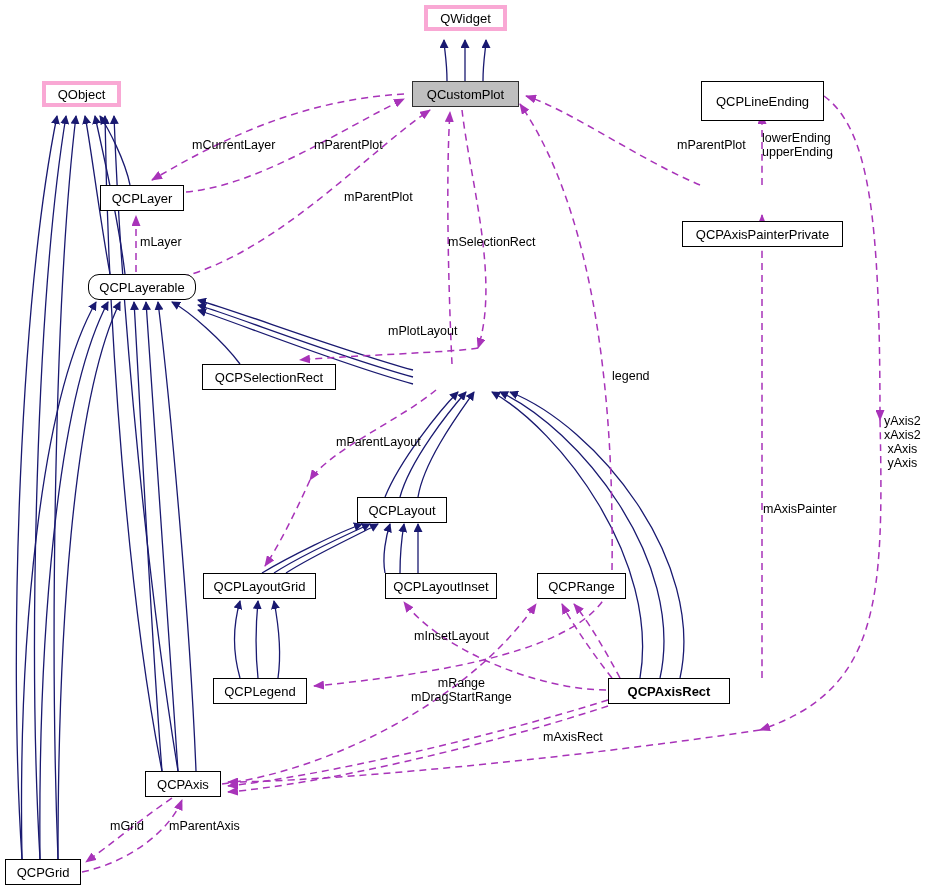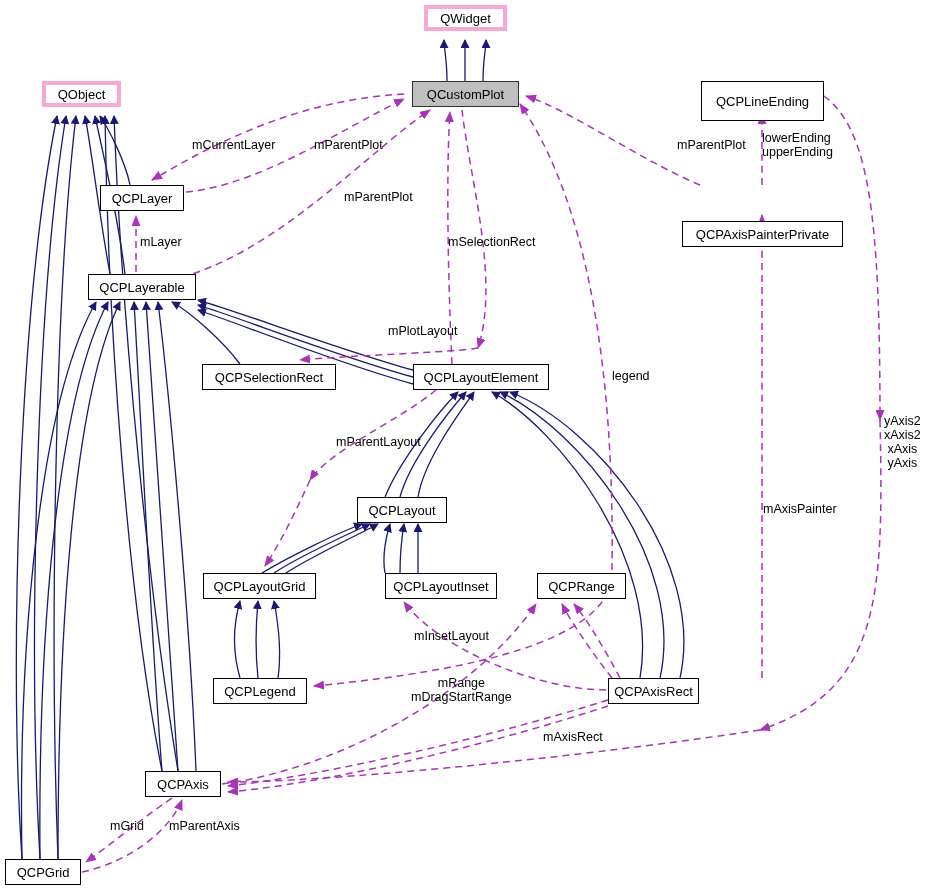--- a/index.html
+++ b/index.html
@@ -192,31 +192,28 @@
   </div>
 
   <div class="node" style="left:100px;top:185px;width:84px;height:26px;">
     <span class="node-label">QCPLayer</span>
   </div>
 
   <div class="node" style="left:682px;top:185px;width:161px;height:26px;margin-top:36px;">
     <span class="node-label">QCPAxisPainterPrivate</span>
   </div>
 
-  <div class="node" style="left:88px;top:274px;width:108px;height:26px;">
+  <div class="node" style="left:88px;top:274px;width:108px;height:26px;border-radius:11px;">
     <span class="node-label">QCPLayerable</span>
   </div>
 
   <div class="node" style="left:202px;top:364px;width:134px;height:26px;">
     <span class="node-label">QCPSelectionRect</span>
   </div>
 
-  <div class="node" style="left:413px;top:364px;width:136px;height:26px;">
-    <span class="node-label">QCPLayoutElement</span>
-  </div>
 
   <div class="node" style="left:357px;top:497px;width:90px;height:26px;">
     <span class="node-label">QCPLayout</span>
   </div>
 
   <div class="node" style="left:203px;top:573px;width:113px;height:26px;text-align:center;">
     <span class="node-label">QCPLayoutGrid</span>
   </div>
 
   <div class="node" style="left:345px;top:573px;width:112px;height:26px;margin-left:40px;">
@@ -224,21 +221,21 @@
   </div>
 
   <div class="node" style="left:537px;top:573px;width:89px;height:26px;justify-content:center;">
     <span class="node-label">QCPRange</span>
   </div>
 
   <div class="node" style="left:213px;top:678px;width:94px;height:26px;">
     <span class="node-label">QCPLegend</span>
   </div>
 
-  <div class="node" style="left:608px;top:678px;width:91px;height:26px;">
+  <div class="node" style="left:608px;top:678px;width:122px;height:26px;font-weight:bold;">
     <span class="node-label">QCPAxisRect</span>
   </div>
 
   <div class="node" style="left:145px;top:771px;width:76px;height:26px;">
     <span class="node-label">QCPAxis</span>
   </div>
 
   <div class="node" style="left:5px;top:859px;width:76px;height:26px;">
     <span class="node-label">QCPGrid</span>
   </div>

